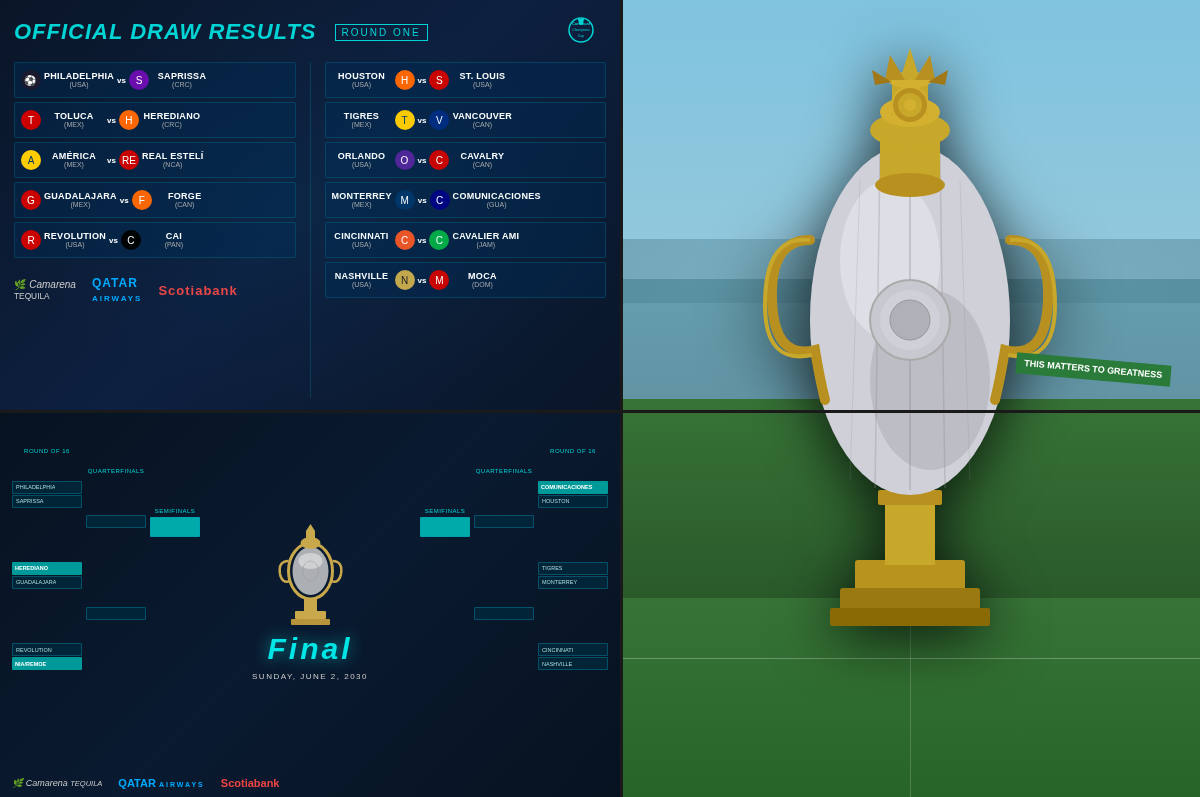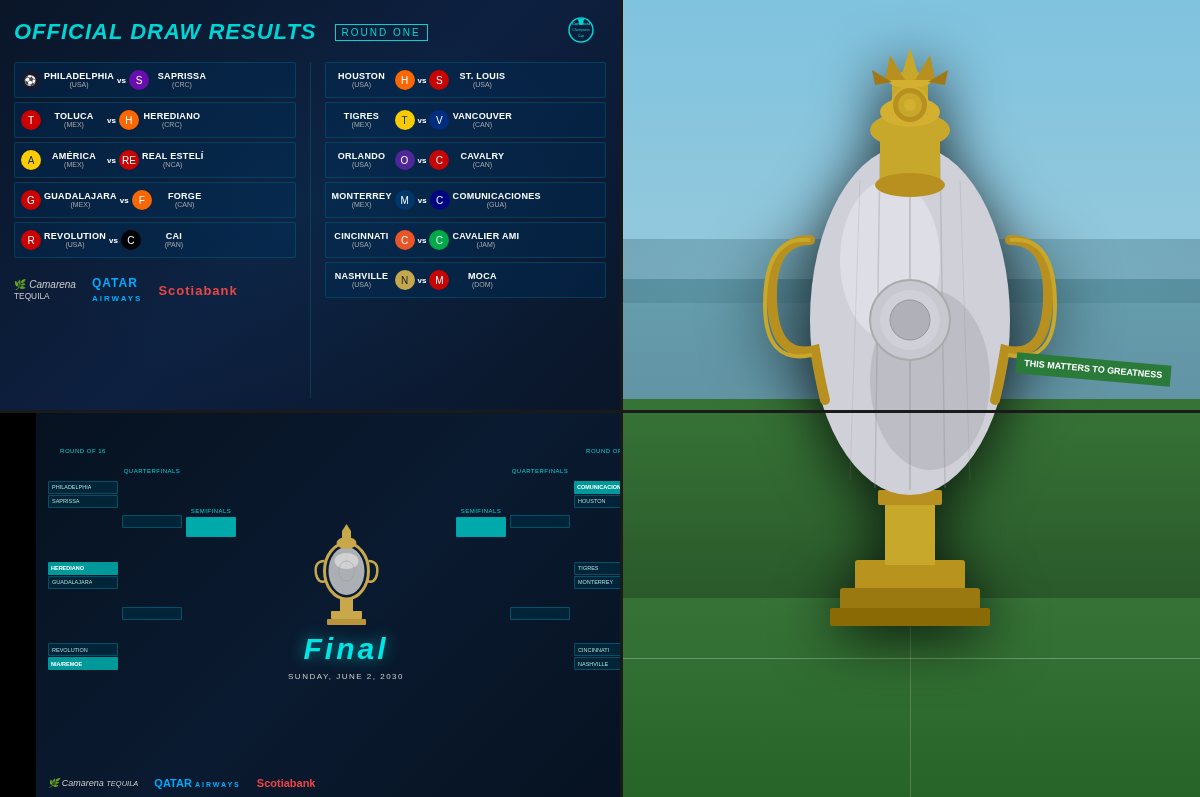--- a/index.html
+++ b/index.html
@@ -177,21 +177,20 @@
     }
 
     
     .bracket-panel {
       width: 620px;
       height: 387px;
       background: linear-gradient(135deg, #061220 0%, #0a1a30 50%, #061220 100%);
       position: relative;
       padding: 10px 12px;
       overflow: hidden;
-      margin-left: 36px;
     }
 
     .bracket-sponsors {
       position: absolute;
       bottom: 8px;
       left: 12px;
       display: flex;
       gap: 16px;
       align-items: center;
     }

